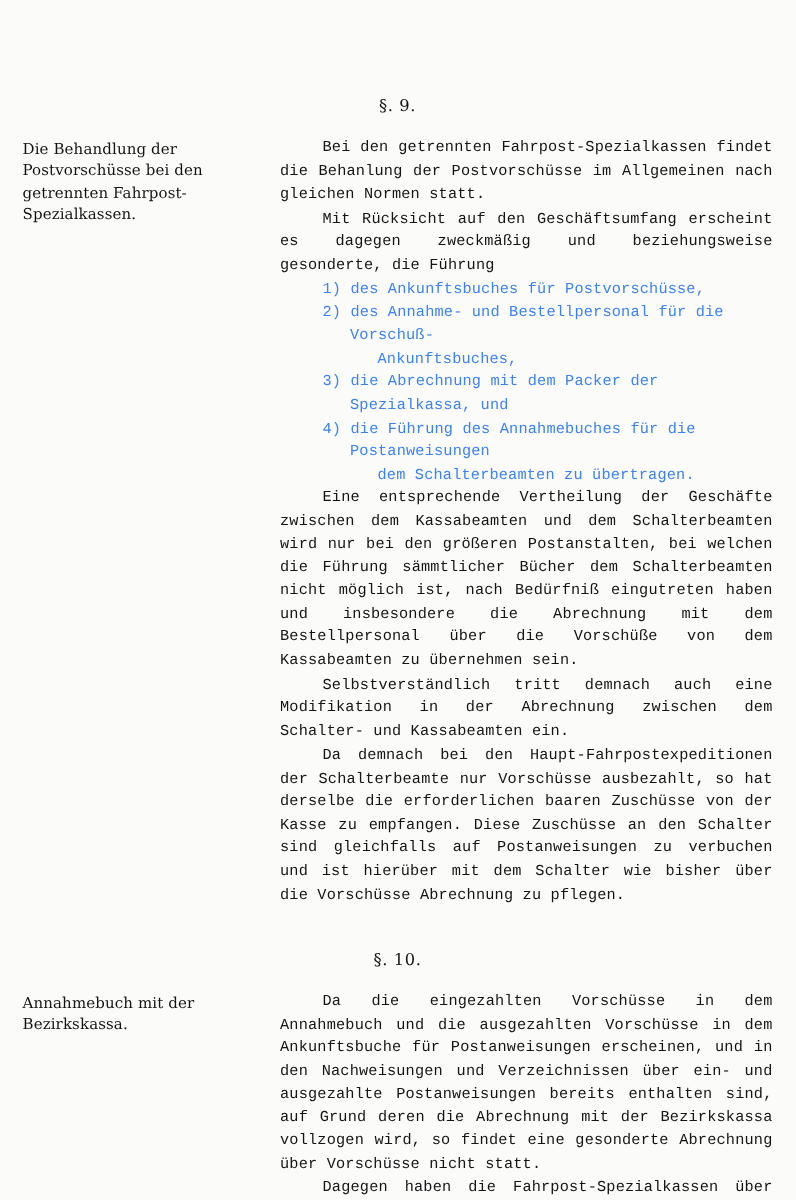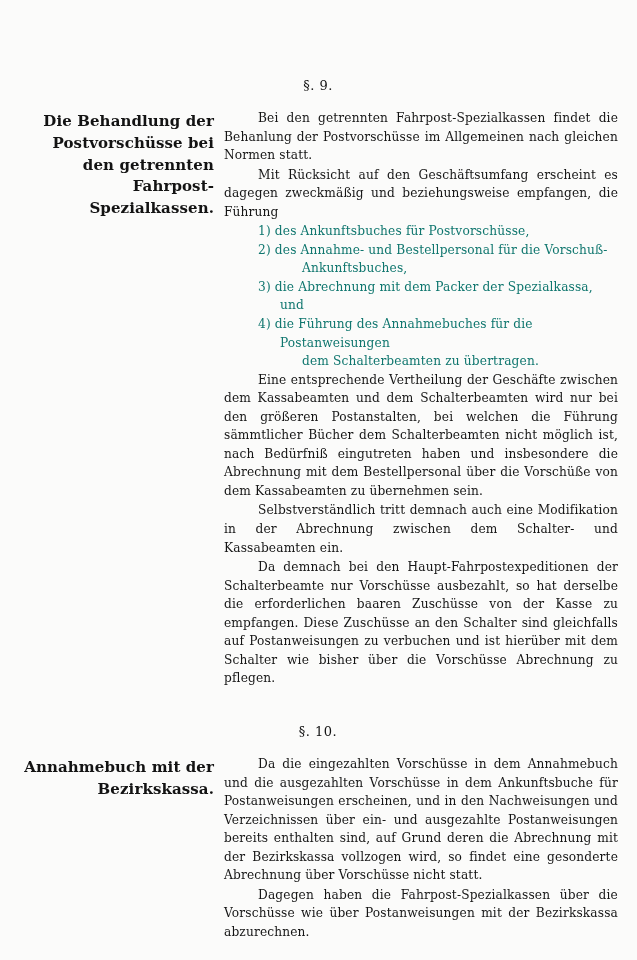--- a/index.html
+++ b/index.html
@@ -43,31 +43,32 @@
   }
 
   
   .block {
     display: flex;
     align-items: flex-start;
   }
   .margin-note {
     width: 196px;
     flex: 0 0 196px;
-    font-size: 15px;
+    font-size: 12px;
     line-height: 1.45;
-    text-align: right;
-    font-weight: bold;
+    text-align: left;
+    font-weight: normal;
     color: #131313;
     padding-top: 2px;
     letter-spacing: 0.1px;
   }
   .body-col {
     flex: 1 1 auto;
     padding-left: 10px;
+    font-family: Liberation Mono, monospace;
   }
   .para {
     font-size: 12.2px;
     line-height: 1.52;
     text-align: justify;
     text-justify: inter-word;
     margin: 0 0 1px 0;
     color: #151515;
     letter-spacing: 0.15px;
   }
@@ -75,21 +76,21 @@
     text-indent: 34px;
   }
   .list {
     margin: 0;
     padding: 0;
     list-style: none;
   }
   .list li {
     font-size: 12.2px;
     line-height: 1.52;
-    color: #0f766e;
+    color: #3b82f6;
     padding-left: 56px;
     text-indent: -22px;
     letter-spacing: 0.15px;
     margin-bottom: 0px;
   }
   .list li .sub {
     display: block;
     text-indent: 0;
     padding-left: 22px;
   }
@@ -100,21 +101,21 @@
 
 <div class="page">
   <div class="content">
 
     <div class="section-heading">§. 9.</div>
 
     <div class="block">
       <div class="margin-note">Die Behandlung der Postvorschüsse bei den getrennten Fahrpost-Spezialkassen.</div>
       <div class="body-col">
         <p class="para indent">Bei den getrennten Fahrpost-Spezialkassen findet die Behanlung der Postvorschüsse im Allgemeinen nach gleichen Normen statt.</p>
-        <p class="para indent">Mit Rücksicht auf den Geschäftsumfang erscheint es dagegen zweckmäßig und beziehungsweise empfangen, die Führung</p>
+        <p class="para indent">Mit Rücksicht auf den Geschäftsumfang erscheint es dagegen zweckmäßig und beziehungsweise gesonderte, die Führung</p>
         <ul class="list">
           <li>
             <span>1)</span>
             <span>des Ankunftsbuches für Postvorschüsse,</span>
           </li>
           <li>
             <span>2)</span>
             <span>des Annahme- und Bestellpersonal für die Vorschuß-</span>
             <span class="sub">Ankunftsbuches,</span>
           </li>

